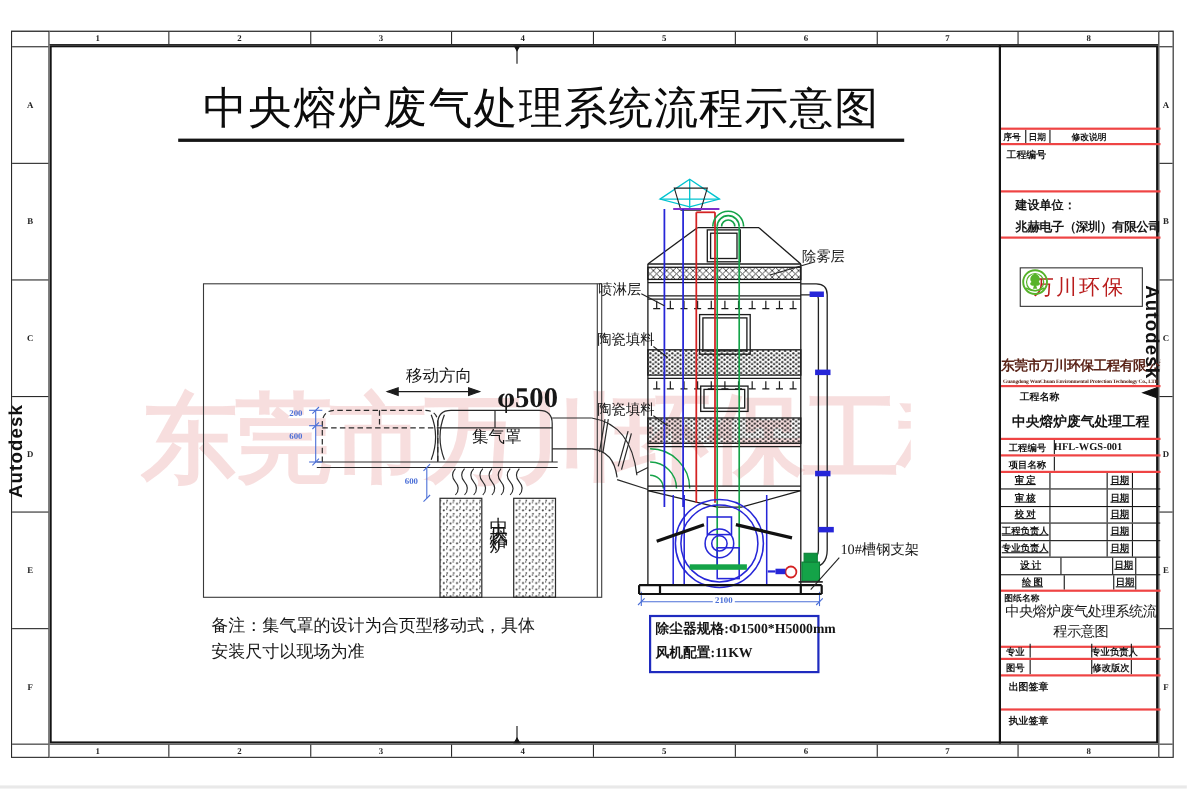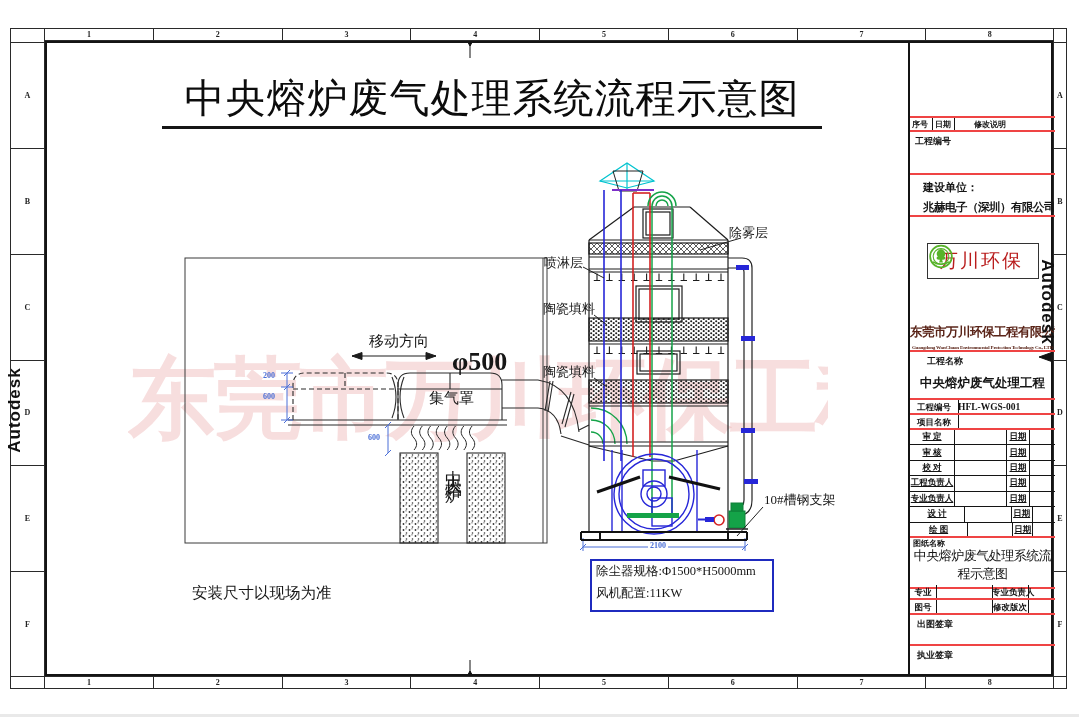--- a/index.html
+++ b/index.html
@@ -268,23 +268,24 @@
   <div class="t" style="left:544px;top:256px;font-size:13px;">喷淋层</div>
   <div class="t" style="left:543px;top:302px;font-size:13px;">陶瓷填料</div>
   <div class="t" style="left:543px;top:365px;font-size:13px;">陶瓷填料</div>
   <div class="t" style="left:764px;top:493px;font-size:13px;">10#槽钢支架</div>
 
   <div class="t blue" style="left:263px;top:371px;font-size:8px;">200</div>
   <div class="t blue" style="left:263px;top:392px;font-size:8px;">600</div>
   <div class="t blue" style="left:368px;top:433px;font-size:8px;">600</div>
   <div class="t blue" style="left:648px;top:541px;font-size:8px;background:#fff;padding:0 2px;">2100</div>
 
+  <div class="t" style="left:192px;top:561px;font-size:15.5px;">备注：集气罩的设计为合页型移动式，具体</div>
   <div class="t" style="left:192px;top:584px;font-size:15.5px;">安装尺寸以现场为准</div>
 
-  <div class="abs" style="left:590px;top:559px;width:184px;height:53px;border:2px solid #1f2bbf;">
+  <div class="abs" style="left:590px;top:559px;width:155px;height:53px;border:2px solid #1f2bbf;font-weight:bold;">
     <div class="t" style="left:4px;top:3px;font-size:12.5px;">除尘器规格:Φ1500*H5000mm</div>
     <div class="t" style="left:4px;top:25px;font-size:12.5px;">风机配置:11KW</div>
   </div>
 
   <div class="abs" style="left:10px;top:28px;width:1057px;height:661px;border:1px solid #2a2a2a;"></div>
   <div class="inner-frame"></div>
   <div class="band" id="rtop" style="left:10px;top:28px;width:1057px;height:13px;">
       <div class="bcell" style="left: 13px; top: 0px; width: 128.75px; height: 11px; border-left: 1px solid rgb(42, 42, 42);">1</div>
       <div class="bcell" style="left: 141.75px; top: 0px; width: 128.75px; height: 11px; border-left: 1px solid rgb(42, 42, 42);">2</div>
       <div class="bcell" style="left: 270.5px; top: 0px; width: 128.75px; height: 11px; border-left: 1px solid rgb(42, 42, 42);">3</div>

